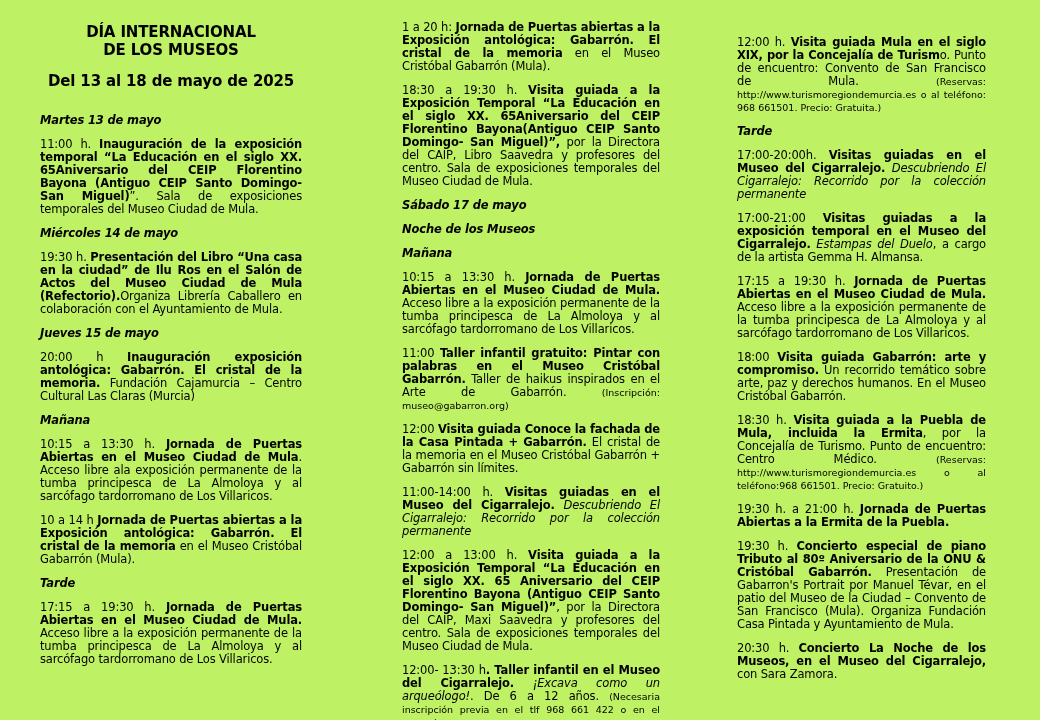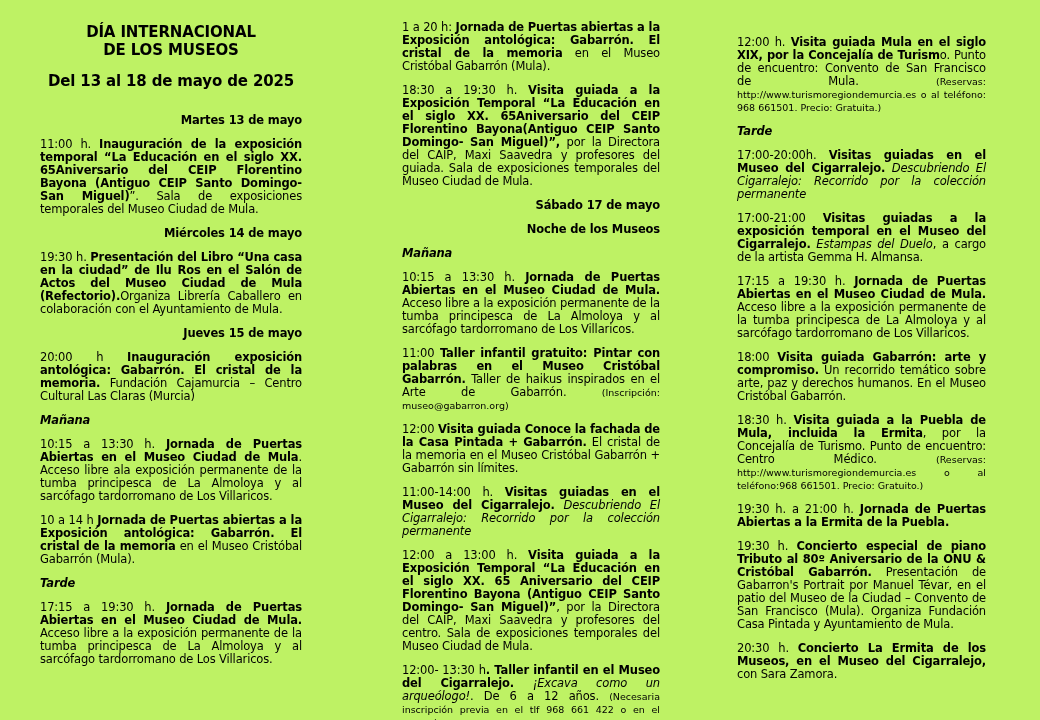--- a/index.html
+++ b/index.html
@@ -37,21 +37,22 @@
   .doc-subtitle {
     text-align: center;
     font-weight: bold;
     font-size: 15px;
     line-height: 17px;
     margin: 0 0 24px 0;
   }
   .col p { margin: 0 0 11px 0; }
   p.heading {
     font-weight: bold;
-    text-align: right;
+    text-align: left;
+    font-style: italic;
   }
   p.subheading {
     font-weight: bold;
     font-style: italic;
     text-align: left;
   }
   p.para { margin: 0 0 11px 0; }
   .b  { font-weight: bold; }
   .i  { font-style: italic; }
   .sm { font-size: 9.5px; line-height: 11px; letter-spacing: 0; }
@@ -77,21 +78,21 @@
         <p class="subheading">Mañana</p>
         <p class="para"><span class="">10:15 a 13:30 h. </span><span class="b">Jornada de Puertas Abiertas en el Museo Ciudad de Mula</span><span class="">. Acceso libre ala exposición permanente de la tumba principesca de La Almoloya y al sarcófago tardorromano de Los Villaricos.</span></p>
         <p class="para"><span class="">10 a 14 h </span><span class="b">Jornada de Puertas abiertas a la Exposición antológica: Gabarrón. El cristal de la memoria</span><span class=""> en el Museo Cristóbal Gabarrón (Mula).</span></p>
         <p class="subheading">Tarde</p>
         <p class="para"><span class="">17:15 a 19:30 h. </span><span class="b">Jornada de Puertas Abiertas en el Museo Ciudad de Mula.</span><span class=""> Acceso libre a la exposición permanente de la tumba principesca de La Almoloya y al sarcófago tardorromano de Los Villaricos.</span></p>
       </div>
   </div>
 
   <div class="col col-middle">
       <p class="para"><span class="">1 a 20 h: </span><span class="b">Jornada de Puertas abiertas a la Exposición antológica: Gabarrón. El cristal de la memoria</span><span class=""> en el Museo Cristóbal Gabarrón (Mula).</span></p>
-      <p class="para"><span class="">18:30 a 19:30 h. </span><span class="b">Visita guiada a la Exposición Temporal “La Educación en el siglo XX. 65Aniversario del CEIP Florentino Bayona(Antiguo CEIP Santo Domingo- San Miguel)”,</span><span class=""> por la Directora del CAIP, Maxi Saavedra y profesores del guiada. Sala de exposiciones temporales del Museo Ciudad de Mula.</span></p>
+      <p class="para"><span class="">18:30 a 19:30 h. </span><span class="b">Visita guiada a la Exposición Temporal “La Educación en el siglo XX. 65Aniversario del CEIP Florentino Bayona(Antiguo CEIP Santo Domingo- San Miguel)”,</span><span class=""> por la Directora del CAIP, Libro Saavedra y profesores del centro. Sala de exposiciones temporales del Museo Ciudad de Mula.</span></p>
       <p class="heading">Sábado 17 de mayo</p>
       <p class="heading">Noche de los Museos</p>
       <p class="subheading">Mañana</p>
       <p class="para"><span class="">10:15 a 13:30 h. </span><span class="b">Jornada de Puertas Abiertas en el Museo Ciudad de Mula.</span><span class=""> Acceso libre a la exposición permanente de la tumba principesca de La Almoloya y al sarcófago tardorromano de Los Villaricos.</span></p>
       <p class="para"><span class="">11:00 </span><span class="b">Taller infantil gratuito: Pintar con palabras en el Museo Cristóbal Gabarrón.</span><span class=""> Taller de haikus inspirados en el Arte de Gabarrón. </span><span class="sm">(Inscripción: museo@gabarron.org)</span></p>
       <p class="para"><span class="">12:00 </span><span class="b">Visita guiada Conoce la fachada de la Casa Pintada + Gabarrón.</span><span class=""> El cristal de la memoria en el Museo Cristóbal Gabarrón + Gabarrón sin límites.</span></p>
       <p class="para"><span class="">11:00-14:00 h. </span><span class="b">Visitas guiadas en el Museo del Cigarralejo.</span><span class="i"> Descubriendo El Cigarralejo: Recorrido por la colección permanente</span></p>
       <p class="para"><span class="">12:00 a 13:00 h. </span><span class="b">Visita guiada a la Exposición Temporal “La Educación en el siglo XX. 65 Aniversario del CEIP Florentino Bayona (Antiguo CEIP Santo Domingo- San Miguel)”</span><span class="">, por la Directora del CAIP, Maxi Saavedra y profesores del centro. Sala de exposiciones temporales del Museo Ciudad de Mula.</span></p>
       <p class="para"><span class="">12:00- 13:30 h</span><span class="b">. Taller infantil en el Museo del Cigarralejo.</span><span class="i"> ¡Excava como un arqueólogo!</span><span class="">. De 6 a 12 años. </span><span class="sm">(Necesaria inscripción previa en el tlf 968 661 422 o en el museo)</span></p>
     </div>
@@ -99,16 +100,16 @@
   <div class="col col-right">
       <p class="para"><span class="">12:00 h. </span><span class="b">Visita guiada Mula en el siglo XIX, por la Concejalía de Turism</span><span class="">o. Punto de encuentro: Convento de San Francisco de Mula. </span><span class="sm">(Reservas: http://www.turismoregiondemurcia.es o al teléfono: 968 661501. Precio: Gratuita.)</span></p>
       <p class="subheading">Tarde</p>
       <p class="para"><span class="">17:00-20:00h. </span><span class="b">Visitas guiadas en el Museo del Cigarralejo.</span><span class="i"> Descubriendo El Cigarralejo: Recorrido por la colección permanente</span></p>
       <p class="para"><span class="">17:00-21:00 </span><span class="b">Visitas guiadas a la exposición temporal en el Museo del Cigarralejo.</span><span class="i"> Estampas del Duelo</span><span class="">, a cargo de la artista Gemma H. Almansa.</span></p>
       <p class="para"><span class="">17:15 a 19:30 h. </span><span class="b">Jornada de Puertas Abiertas en el Museo Ciudad de Mula.</span><span class=""> Acceso libre a la exposición permanente de la tumba principesca de La Almoloya y al sarcófago tardorromano de Los Villaricos.</span></p>
       <p class="para"><span class="">18:00 </span><span class="b">Visita guiada Gabarrón: arte y compromiso.</span><span class=""> Un recorrido temático sobre arte, paz y derechos humanos. En el Museo Cristóbal Gabarrón.</span></p>
       <p class="para"><span class="">18:30 h. </span><span class="b">Visita guiada a la Puebla de Mula, incluida la Ermita</span><span class="">, por la Concejalía de Turismo. Punto de encuentro: Centro Médico. </span><span class="sm">(Reservas: http://www.turismoregiondemurcia.es o al teléfono:968 661501. Precio: Gratuito.)</span></p>
       <p class="para"><span class="">19:30 h. a 21:00 h. </span><span class="b">Jornada de Puertas Abiertas a la Ermita de la Puebla.</span></p>
       <p class="para"><span class="">19:30 h. </span><span class="b">Concierto especial de piano Tributo al 80º Aniversario de la ONU &amp; Cristóbal Gabarrón.</span><span class=""> Presentación de Gabarron's Portrait por Manuel Tévar, en el patio del Museo de la Ciudad – Convento de San Francisco (Mula). Organiza Fundación Casa Pintada y Ayuntamiento de Mula.</span></p>
-      <p class="para"><span class="">20:30 h. </span><span class="b">Concierto La Ermita de los Museos, en el Museo del Cigarralejo,</span><span class=""> con Sara Zamora.</span></p>
+      <p class="para"><span class="">20:30 h. </span><span class="b">Concierto La Noche de los Museos, en el Museo del Cigarralejo,</span><span class=""> con Sara Zamora.</span></p>
     </div>
 
 </div>
 
 </body></html>

